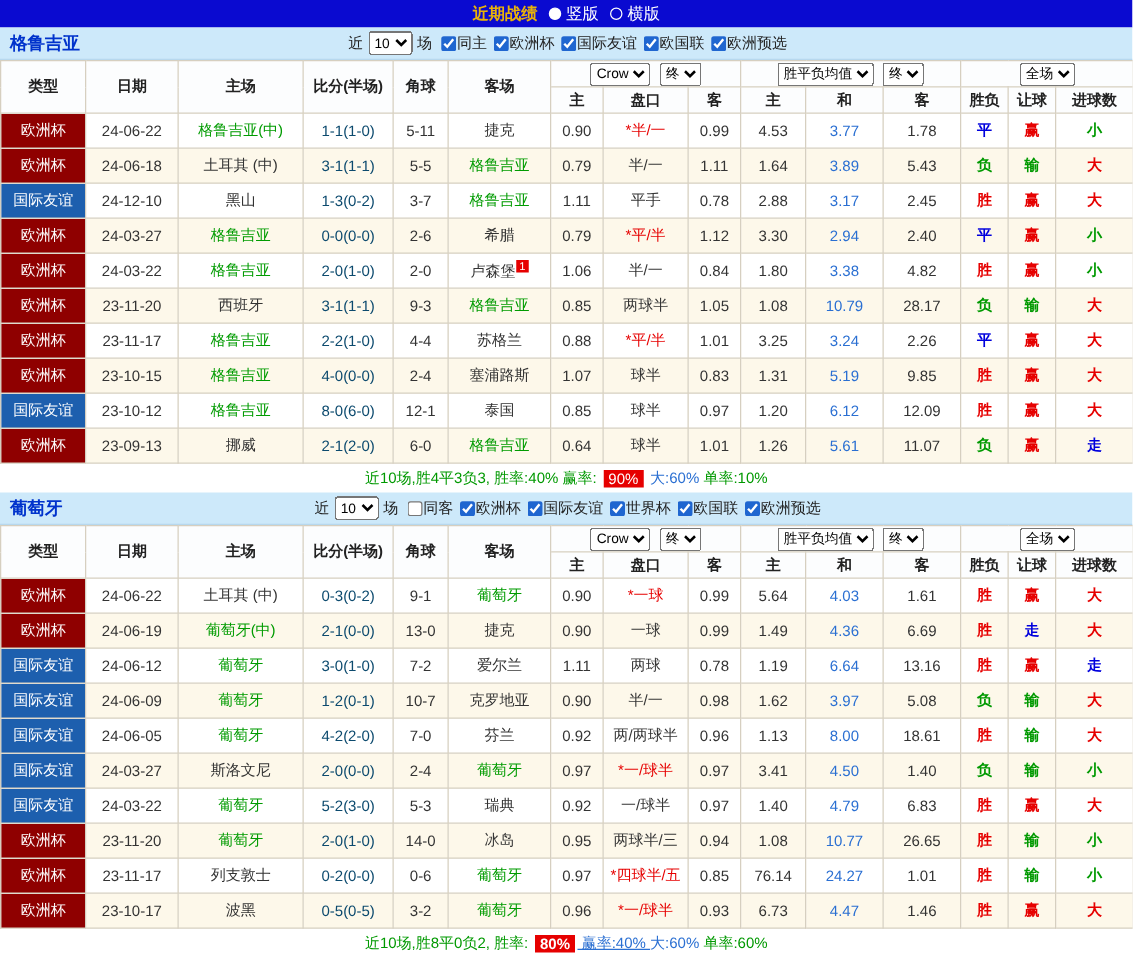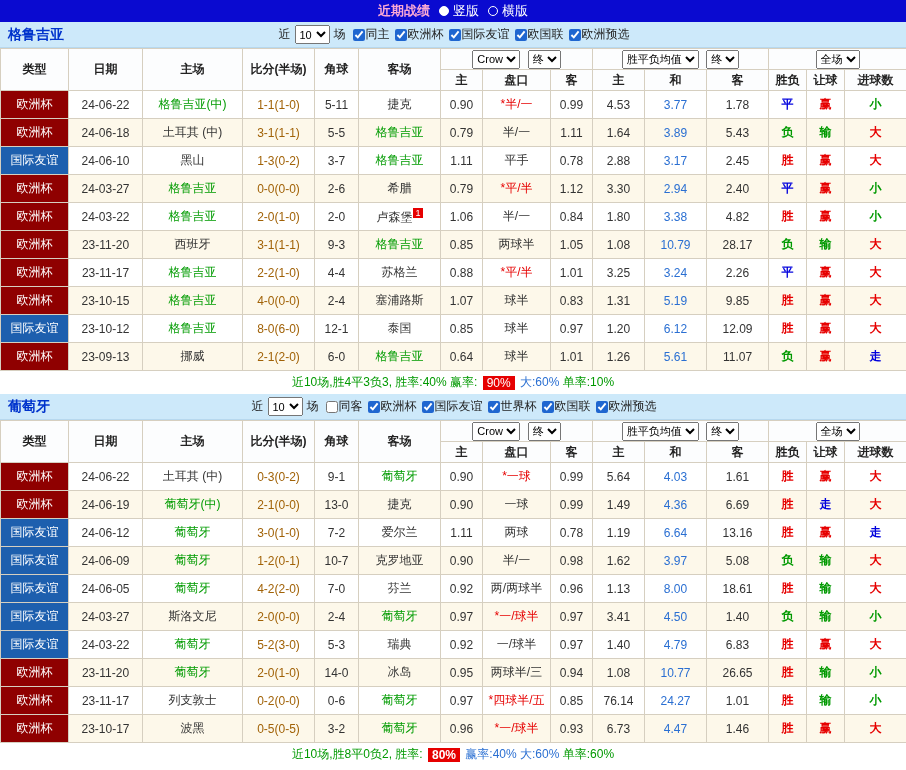--- a/index.html
+++ b/index.html
@@ -2,21 +2,21 @@
 <html><head>
 <meta charset="utf-8">
 <style>
   * { box-sizing: border-box; }
   html,body { margin:0; padding:0; background:#fff; }
   body { width:906px; font-family:"Liberation Sans","DejaVu Sans",sans-serif; }
 
   
   .topbar { height:22px; background:#0a0ad0; color:#fff; display:flex; align-items:center;
             justify-content:center; gap:9px; font-size:13px; }
-  .topbar-title { color:#f9a8d4; font-weight:bold; }
+  .topbar-title { color:#eab308; font-weight:bold; }
   .radio-group { display:flex; align-items:center; gap:4px; cursor:pointer; }
   .radio { width:10px; height:10px; border:1px solid #fff; border-radius:50%; display:inline-block; }
   .radio.sel { background:#fff; }
 
   
   .band { height:26px; background:#cde9fa; position:relative; display:flex; align-items:center;
           justify-content:center; border-bottom:1px solid #b7d8ee; }
   .team-name { position:absolute; left:8px; color:#0033cc; font-weight:bold; font-size:14px; }
   .filters { display:flex; align-items:center; font-size:12px; color:#222; }
   .filters .lbl { margin:0 2px; }
@@ -26,21 +26,21 @@
   select { font-size:11px; height:19px; margin:0 2px; }
 
   
   table { width:906px; border-collapse:collapse; table-layout:fixed; }
   th,td { border:1px solid #d6cfc0; text-align:center; white-space:nowrap; overflow:hidden; padding:0; }
   thead th { height:21px; font-size:12px; background:#fcfdfe; font-weight:bold; color:#222; }
   tbody td { height:28px; font-size:12px; color:#333; }
   tbody tr:nth-child(even) td { background:#fdf8ea; }
   td.type-cell { color:#fff; }
   td.feat { color:#009b00;text-align:center; }
-  td.score { color:#a16207; }
+  td.score { color:#0c4a6e; }
   td.blue { color:#2a6fd2; }
   td.red { color:#e60000; }
   td.res { font-weight:bold; }
   sup.note { background:#e60000; color:#fff; font-size:9px; padding:0 2px; line-height:10px; margin-left:1px; }
 
   
   .summary { height:23px; display:flex; align-items:center; justify-content:center; font-size:12px; }
   .s-green { color:#009900; }
   .s-blue  { color:#2a6fd2; }
   .s-badge { background:#e60000; color:#fff; padding:0 4px; margin:0 2px; }
@@ -171,21 +171,21 @@
         <td>1.11</td>
         <td>1.64</td>
         <td class="blue">3.89</td>
         <td>5.43</td>
         <td class="res" style="color: rgb(0, 153, 0);">负</td>
         <td class="res" style="color: rgb(0, 153, 0);">输</td>
         <td class="res" style="color: rgb(230, 0, 0);">大</td>
       </tr>
       <tr>
         <td class="type-cell" style="background-color: rgb(29, 95, 174);">国际友谊</td>
-        <td>24-06-10</td>
+        <td>24-12-10</td>
         <td>黑山</td>
         <td class="score">1-3(0-2)</td>
         <td>3-7</td>
         <td class="feat">格鲁吉亚</td>
         <td>1.11</td>
         <td>平手</td>
         <td>0.78</td>
         <td>2.88</td>
         <td class="blue">3.17</td>
         <td>2.45</td>
@@ -576,16 +576,16 @@
         <td>1.46</td>
         <td class="res" style="color: rgb(230, 0, 0);">胜</td>
         <td class="res" style="color: rgb(230, 0, 0);">赢</td>
         <td class="res" style="color: rgb(230, 0, 0);">大</td>
       </tr>
     </tbody>
 </table>
 <div class="summary">
     <span class="s-green" style="white-space: pre;">近10场,胜8平0负2, 胜率: </span>
     <span class="s-badge" style="white-space: pre; font-weight: bold;">80%</span>
-    <span class="s-blue" style="white-space: pre;"> 赢率:40% </span>
+    <span class="s-blue" style="white-space: pre; text-decoration: underline;"> 赢率:40% </span>
     <span class="s-blue" style="white-space: pre;">大:60% </span>
     <span class="s-green" style="white-space: pre;">单率:60%</span>
   </div>
 
 </body></html>

